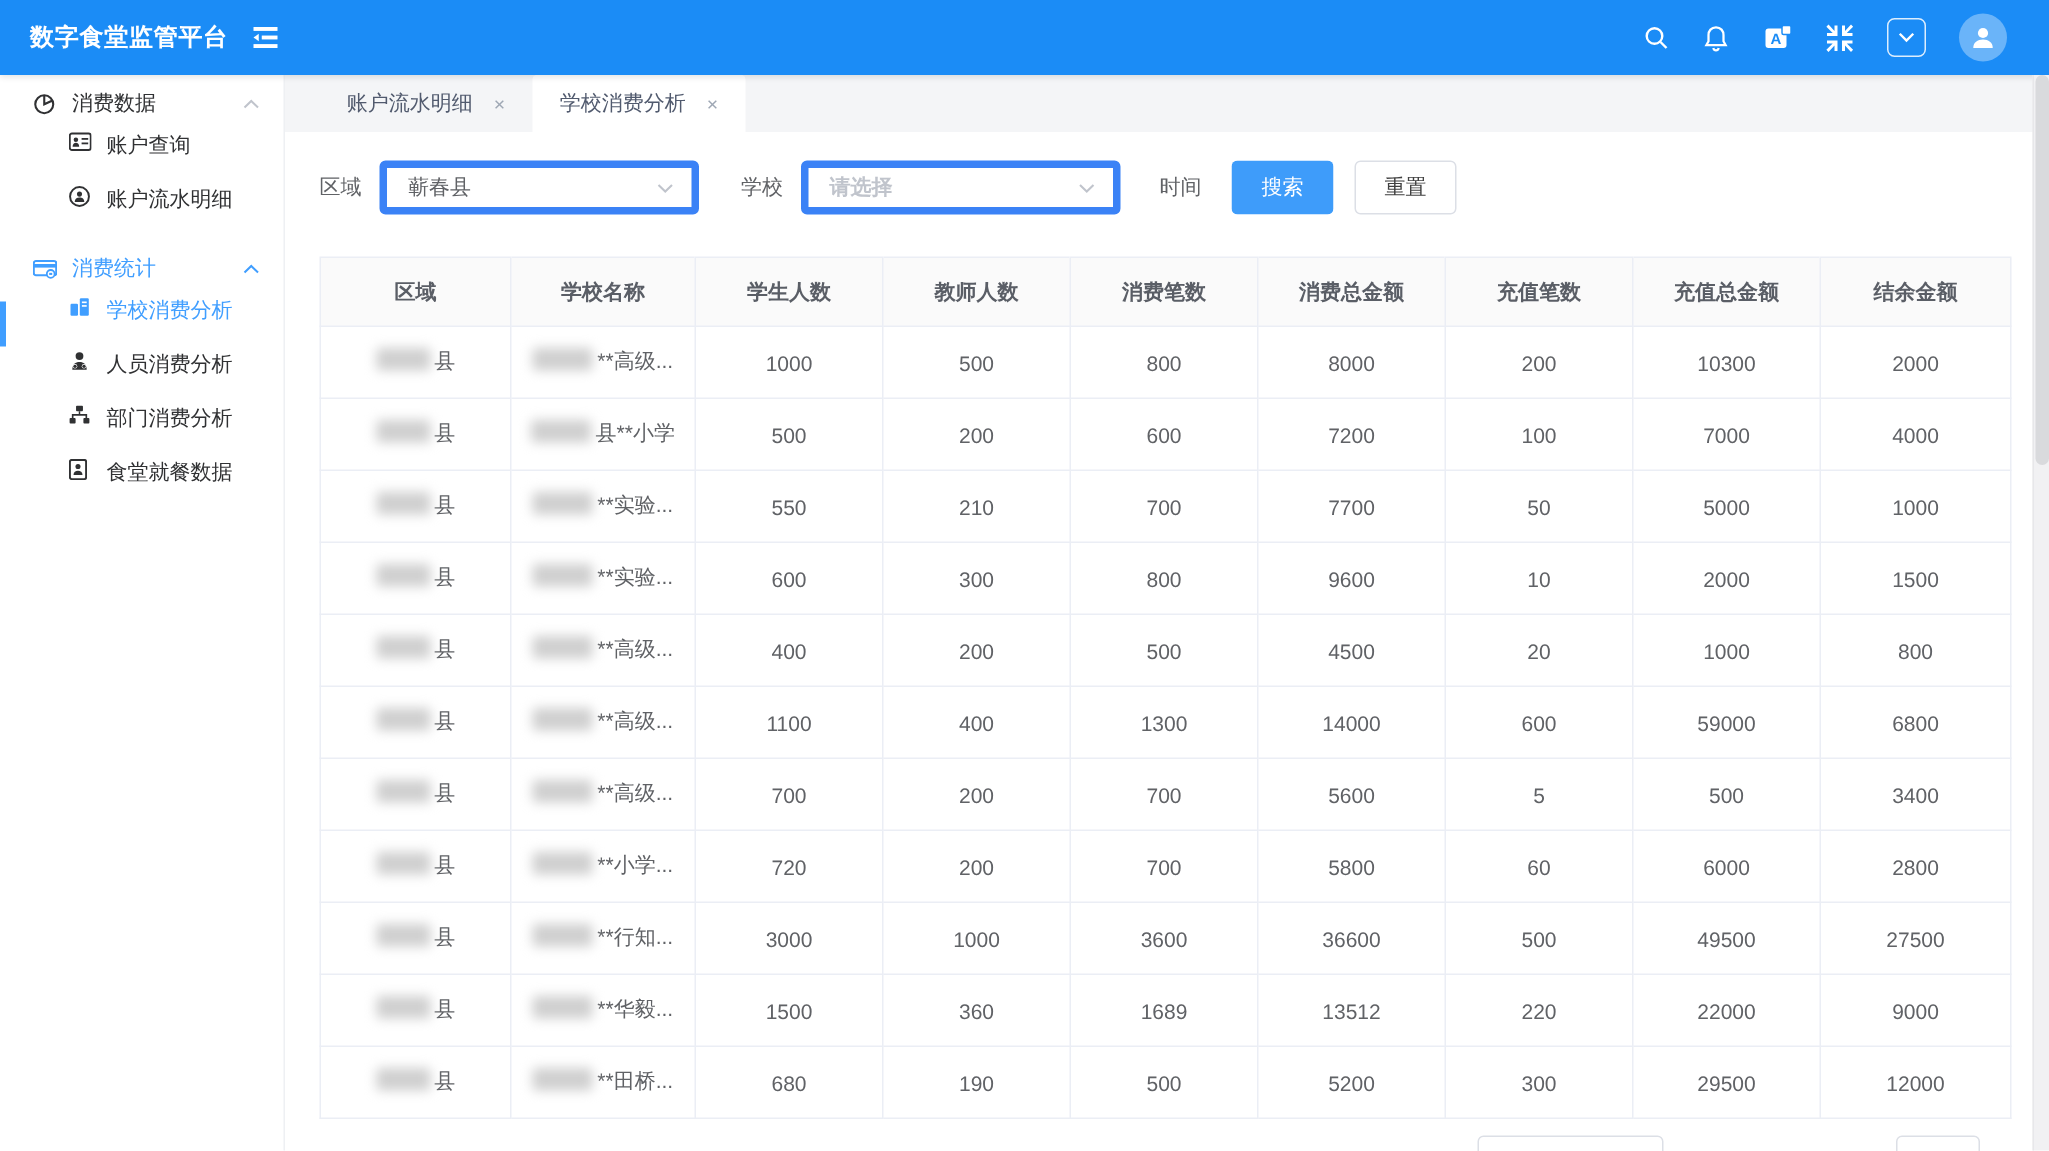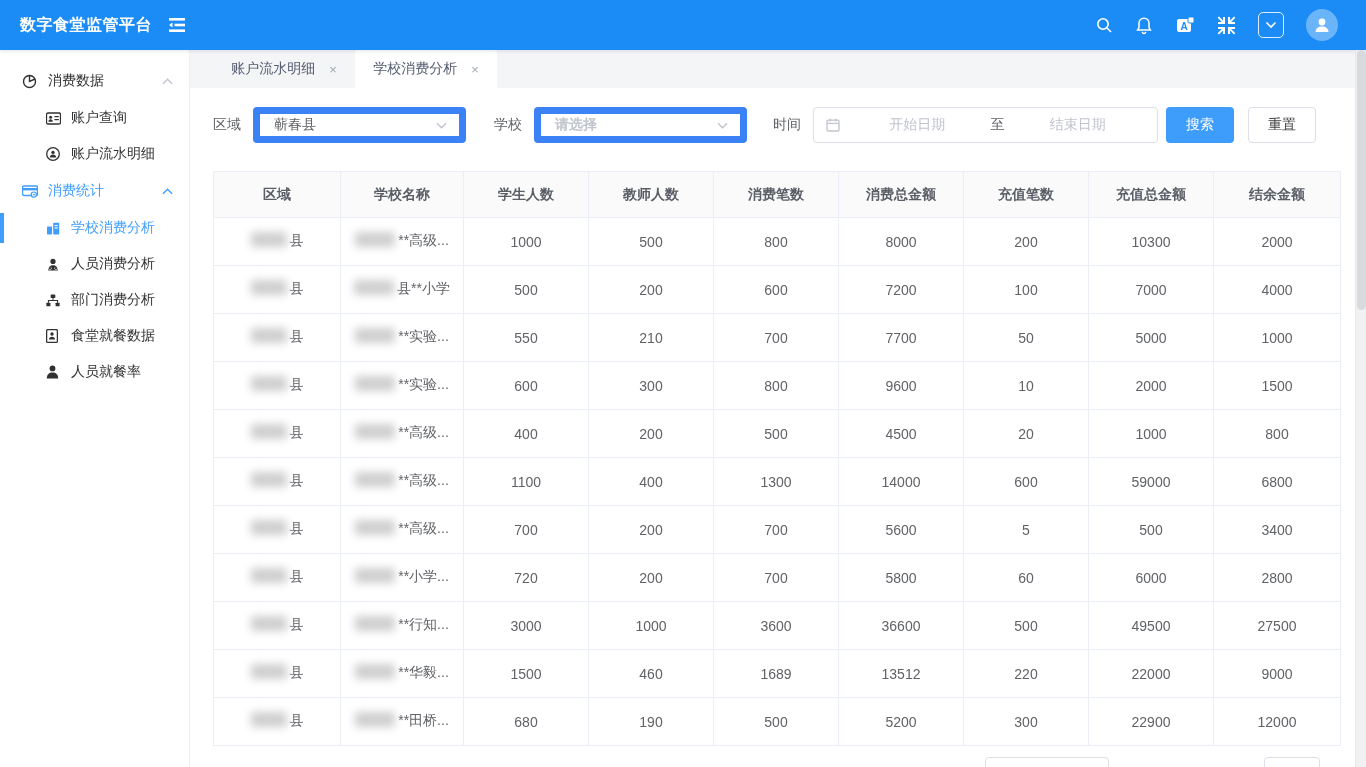--- a/index.html
+++ b/index.html
@@ -13,47 +13,47 @@
   .fold { margin-left:16px; display:flex; align-items:center; cursor:pointer; }
   .topbar-right { margin-left:auto; display:flex; align-items:center; gap:22px; padding-right:28px; }
   .tb-icon { color:#fff; display:flex; align-items:center; justify-content:center; cursor:pointer; }
   .chev-box { width:26px; height:26px; border:1px solid rgba(255,255,255,.85); border-radius:5px;
     display:flex; align-items:center; justify-content:center; }
   .avatar { width:32px; height:32px; border-radius:50%; background:rgba(255,255,255,.35);
     display:flex; align-items:center; justify-content:center; }
 
   
   .sidebar { position:absolute; left:0; top:50px; width:190px; bottom:0; background:#fff;
-    border-right:1px solid #eef0f3; z-index:20; padding-top:12px; }
+    border-right:1px solid #eef0f3; z-index:20; }
   .menu-group-hd { display:flex; align-items:center; height:38px; padding:0 16px 0 22px;
     color:#303133; cursor:pointer; }
   .menu-group-hd .gi { width:16px; display:flex; margin-right:10px; }
   .menu-group-hd .arrow { margin-left:auto; color:#c0c4cc; display:flex; }
   .menu-group-hd.blue, .menu-group-hd.blue .arrow { color:#409eff; }
-  .menu-item { display:flex; align-items:center; height:36px; padding-left:46px; color:#303133;
+  .menu-item { display:flex; align-items:flex-start; height:36px; padding-left:46px; color:#303133;
     cursor:pointer; position:relative; }
   .menu-item .mi { width:15px; display:flex; margin-right:10px; color:#303133; }
   .menu-item.active { color:#409eff; }
   .menu-item.active .mi { color:#409eff; }
   .menu-item.active::before { content:""; position:absolute; left:0; top:3px; bottom:3px; width:4px; background:#409eff; }
 
   
   .content { position:absolute; left:190px; top:50px; right:0; bottom:0; background:#fff; }
   .tabbar { height:38px; background:#f4f5f7; display:flex; align-items:flex-end; padding-left:23px; }
   .tab { height:38px; display:flex; align-items:center; justify-content:center; gap:14px;
     width:142px; color:#515a6e; cursor:pointer; font-size:14px; }
   .tab .x { color:#9ea7b4; font-size:13px; line-height:1; cursor:pointer; }
   .tab.active { background:#fff; border-radius:3px 3px 0 0; }
 
   .pane { padding:19px 14px 0 23px; }
 
   
   .filters { display:flex; align-items:center; }
   .f-label { color:#606266; margin-right:12px; white-space:nowrap; }
-  .select { width:213px; height:36px; border:7px solid #3b82f6; border-radius:4px; background:#fff;
+  .select { width:213px; height:36px; border:5px solid #3b82f6; border-radius:4px; background:#fff;
     display:flex; align-items:center; padding:0 12px 0 14px; cursor:pointer; }
   .select .val { flex:1; color:#606266; }
   .select .val.ph { color:#c0c4cc;font-weight:bold; }
   .select .sc { color:#c0c4cc; display:flex; }
   .gap28 { width:28px; } .gap26 { width:26px; }
   .daterange { width:345px; height:36px; border:1px solid #dcdfe6; border-radius:4px; background:#fff;
     display:flex; align-items:center; padding:0 10px 0 12px; cursor:text; }
   .daterange .cal { color:#c0c4cc; display:flex; margin-right:8px; }
   .daterange .dph { flex:1; text-align:center; color:#c0c4cc; }
   .daterange .zhi { color:#606266; padding:0 4px; }
@@ -240,29 +240,20 @@
     <span class="mi">
       <svg width="12" height="14" viewBox="0 0 12 14" fill="#303133">
         <rect x="0.6" y="0.6" width="10.8" height="12.8" rx="1.2" fill="none" stroke="#303133" stroke-width="1.3"></rect>
         <circle cx="6" cy="5" r="1.7"></circle>
           <path d="M3 10.6 C3 8.6 4.3 7.8 6 7.8 C7.7 7.8 9 8.6 9 10.6 Z"></path>
       </svg>
     </span>
     <span>食堂就餐数据</span>
   </div>
 
-  <div class="menu-item">
-    <span class="mi">
-      <svg width="13" height="14" viewBox="0 0 13 14" fill="#303133">
-        <circle cx="6.5" cy="3.4" r="2.9"></circle>
-        <path d="M0.8 13.5 C0.8 9.5 3.3 7.6 6.5 7.6 C9.7 7.6 12.2 9.5 12.2 13.5 Z"></path>
-      </svg>
-    </span>
-    <span>人员就餐率</span>
-  </div>
 </div>
 
 <div class="content">
 
   <div class="tabbar">
     <div class="tab">
       <span>账户流水明细</span>
       <span class="x">×</span>
     </div>
     <div class="tab active">
@@ -288,33 +279,20 @@
       <div class="select">
         <span class="val ph">请选择</span>
         <span class="sc">
           <svg width="11" height="7" viewBox="0 0 11 7" fill="none" stroke="#c0c4cc" stroke-width="1.4">
               <polyline points="1,1.3 5.5,5.7 10,1.3"></polyline>
             </svg>
         </span>
       </div>
       <span class="gap26"></span>
       <span class="f-label">时间</span>
-      <div class="daterange">
-        <span class="cal">
-          <svg width="14" height="14" viewBox="0 0 14 14" fill="none" stroke="#c0c4cc" stroke-width="1.3">
-            <rect x="1" y="2.2" width="12" height="10.8" rx="1.2"></rect>
-            <line x1="1" y1="5.4" x2="13" y2="5.4"></line>
-              <line x1="4.2" y1="0.8" x2="4.2" y2="3.4"></line>
-              <line x1="9.8" y1="0.8" x2="9.8" y2="3.4"></line>
-          </svg>
-        </span>
-        <span class="dph">开始日期</span>
-        <span class="zhi">至</span>
-        <span class="dph">结束日期</span>
-      </div>
       <button class="btn primary">搜索</button>
       <button class="btn plain">重置</button>
     </div>
 
     <table>
       <colgroup>
         <col style="width:127px">
           <col style="width:123px">
           <col style="width:125px">
           <col style="width:125px">
@@ -434,36 +412,36 @@
             <td><span class="ct">3600</span></td>
             <td><span class="ct">36600</span></td>
             <td><span class="ct">500</span></td>
             <td><span class="ct">49500</span></td>
             <td><span class="ct">27500</span></td>
           </tr>
           <tr>
             <td><span class="blob"></span><span class="ct">县</span></td>
             <td><span class="blob" style="width: 40px;"></span><span class="ct">**华毅...</span></td>
             <td><span class="ct">1500</span></td>
-            <td><span class="ct">460</span></td>
+            <td><span class="ct">360</span></td>
             <td><span class="ct">1689</span></td>
             <td><span class="ct">13512</span></td>
             <td><span class="ct">220</span></td>
             <td><span class="ct">22000</span></td>
             <td><span class="ct">9000</span></td>
           </tr>
           <tr>
             <td><span class="blob"></span><span class="ct">县</span></td>
             <td><span class="blob" style="width: 40px;"></span><span class="ct">**田桥...</span></td>
             <td><span class="ct">680</span></td>
             <td><span class="ct">190</span></td>
             <td><span class="ct">500</span></td>
             <td><span class="ct">5200</span></td>
             <td><span class="ct">300</span></td>
-            <td><span class="ct">22900</span></td>
+            <td><span class="ct">29500</span></td>
             <td><span class="ct">12000</span></td>
           </tr>
         </tbody>
     </table>
   </div>
 
   <div class="pager-frag pf1"></div>
   <div class="pager-frag pf2"></div>
 </div>
 

